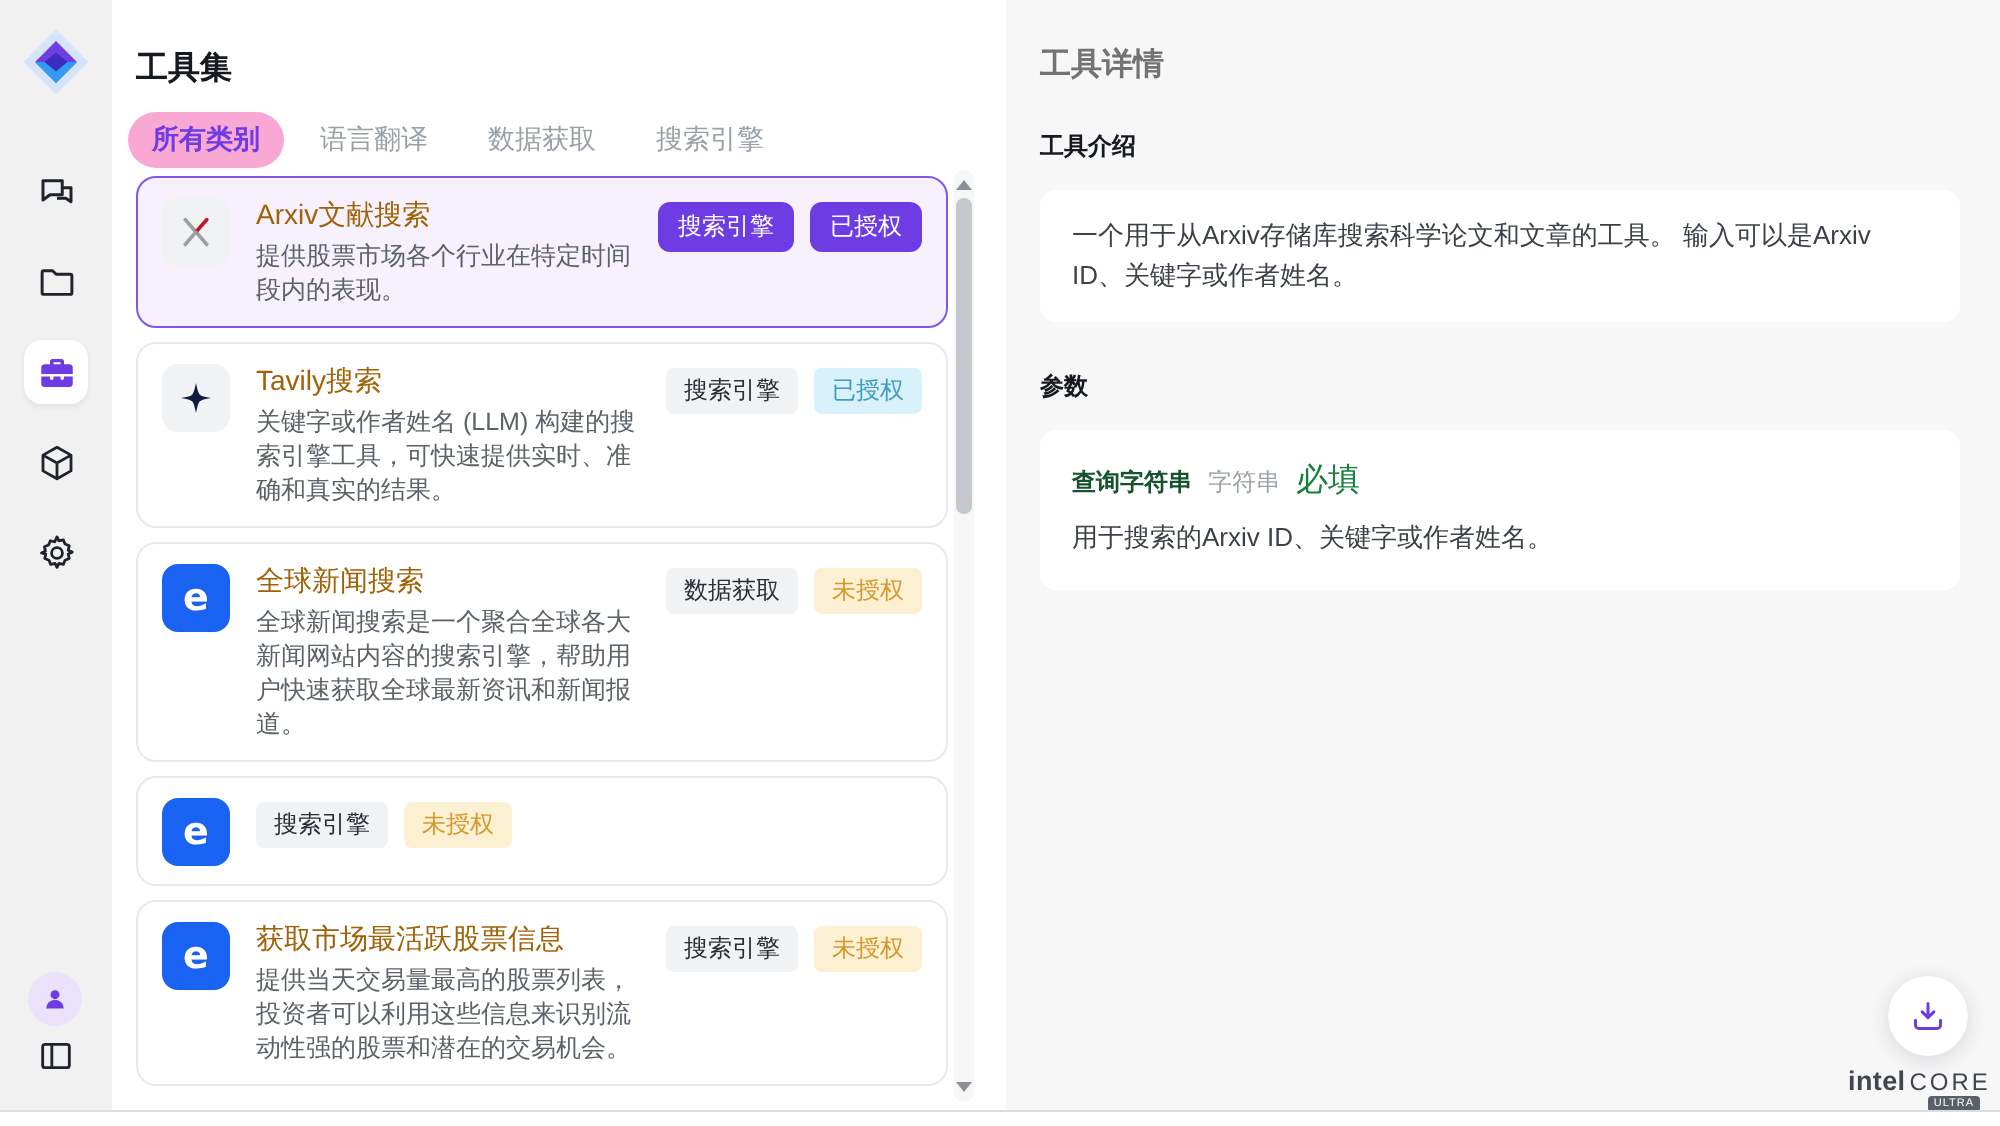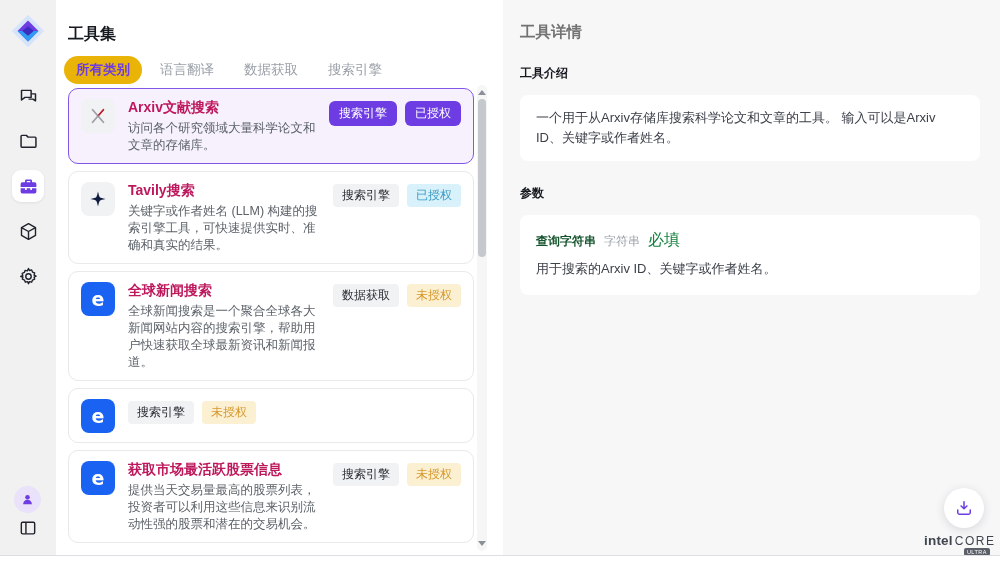--- a/index.html
+++ b/index.html
@@ -15,29 +15,29 @@
   .rail-item { width:32px; height:32px; border-radius:9px; display:flex; align-items:center; justify-content:center; cursor:pointer; }
   .rail-item.active { background:#fff; box-shadow:0 1px 3px rgba(30,30,50,.08); }
   .avatar { position:absolute; left:14px; top:486px; width:27px; height:27px; border-radius:50%; background:#eae1fa; display:flex; align-items:center; justify-content:center; cursor:pointer; }
   .rail-toggle { position:absolute; left:16px; top:516px; width:24px; height:24px; display:flex; align-items:center; justify-content:center; cursor:pointer; }
 
   
   .list-panel { position:absolute; left:56px; top:0; width:447px; height:555px; background:#fff; overflow:hidden; }
   .list-title { position:absolute; left:12px; top:24px; font-size:16px; font-weight:bold; color:#16191f; }
   .tabs { position:absolute; left:8px; top:56px; display:flex; gap:6px; align-items:center; }
   .tab { font-size:13.5px; color:#9aa0a8; padding:5px 12px; border-radius:14px; cursor:pointer; white-space:nowrap; }
-  .tab.active { background:#eab308; color:#6d3ce3; font-weight:bold; }
+  .tab.active { background:#f9a8d4; color:#6d3ce3; font-weight:bold; }
   .cards { position:absolute; left:12px; top:88px; width:406px; display:flex; flex-direction:column; gap:7px; }
   .card { display:flex; gap:13px; padding:9px 12px; border:1px solid #e8e9eb; border-radius:10px; background:#fff; align-items:flex-start; cursor:pointer; }
   .card.selected { background:#f6f1fd; border:1.5px solid #8157e8; }
   .icon-box { width:34px; height:34px; border-radius:8px; background:#f1f2f4; flex:none; display:flex; align-items:center; justify-content:center; margin-top:1px; }
   .icon-box.blue { background:#1a63f2; }
   .icon-box.blue .e-glyph { color:#fff; font-size:19px; font-weight:bold; line-height:1; font-family:"DejaVu Sans",sans-serif; }
   .card-content { flex:1; min-width:0; }
-  .card-title { font-size:14px; font-weight:bold; color:#be185d; line-height:19px; margin-bottom:3px; }
+  .card-title { font-size:14px; font-weight:normal; color:#a16207; line-height:19px; margin-bottom:3px; }
   .card-desc { font-size:12.5px; line-height:17px; color:#5c6269; }
   .card-badges { display:flex; gap:8px; flex:none; padding-top:3px; }
   .badge { font-size:12px; padding:3px 9px; border-radius:4px; white-space:nowrap; }
   .badge.cat { background:#f1f2f4; color:#2a2e35; }
   .badge.solid { background:#6d3ce3; color:#fff; border-radius:6px; padding:4px 10px; }
   .badge.auth-cyan { background:#d8f1fa; color:#3c9cc4; }
   .badge.auth-yellow { background:#fcf0d2; color:#d6982c; }
 
   
   .scrollbar { position:absolute; left:421px; top:85px; width:10px; height:466px; background:#f6f6f7; border-radius:5px; }
@@ -141,21 +141,21 @@
       <div class="card selected">
         <div class="icon-box">
           <svg width="20" height="20" viewBox="0 0 24 24" fill="none" stroke-linecap="round">
             <path d="M5.5 4.5L18.5 19.5" stroke="#9aa0a6" stroke-width="2.1"></path>
             <path d="M18.5 4.5L12 12" stroke="#bf1524" stroke-width="2.1"></path>
             <path d="M12 12L5.5 19.5" stroke="#9aa0a6" stroke-width="2.1"></path>
           </svg>
         </div>
         <div class="card-content">
           <div class="card-title">Arxiv文献搜索</div>
-          <div class="card-desc">访问各个研究领域大量科学论文和文章的存储库。</div>
+          <div class="card-desc">提供股票市场各个行业在特定时间段内的表现。</div>
         </div>
         <div class="card-badges">
           <span class="badge solid">搜索引擎</span>
           <span class="badge solid">已授权</span>
         </div>
       </div>
 
       <div class="card">
         <div class="icon-box">
           <svg width="20" height="20" viewBox="0 0 24 24" fill="#101c3f">

